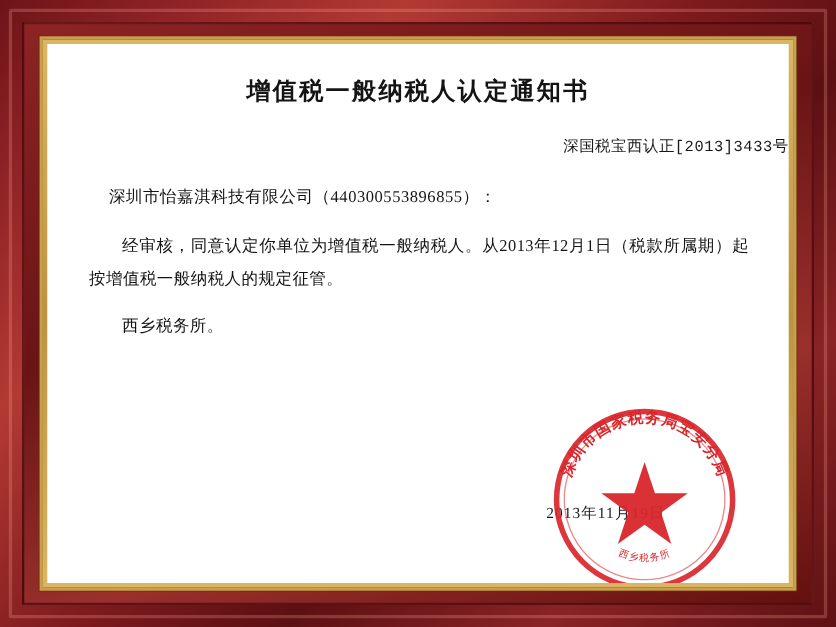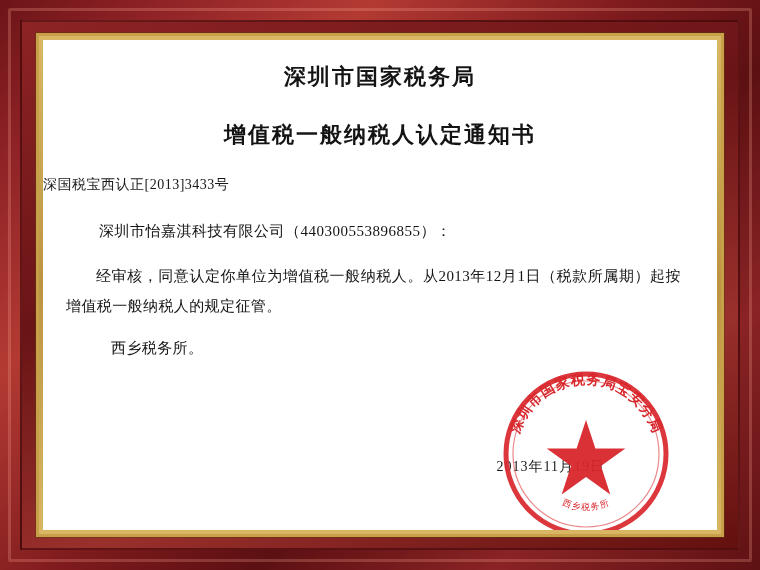--- a/index.html
+++ b/index.html
@@ -72,36 +72,37 @@
   }
   .doc-subtitle {
     text-align: center;
     font-size: 22px;
     font-weight: bold;
     letter-spacing: 2px;
     color: #141414;
     margin-top: 28px;
   }
   .doc-docnum {
-    text-align: left;
+    text-align: right;
     font-size: 14px;
     color: #181818;
     margin-top: 26px;
     letter-spacing: 0.5px;
+    font-family: Liberation Mono, monospace;
   }
   .doc-addressee {
     font-size: 15px;
     color: #141414;
     margin: 28px 12px 0 56px;
     letter-spacing: 0.5px;
   }
   .doc-body {
     font-size: 15px;
     color: #141414;
-    margin: 20px 36px 0 23px;
+    margin: 20px 36px 0 38px;
     line-height: 30px;
     text-indent: 30px;
     text-align: justify;
     letter-spacing: 0.4px;
   }
   .doc-closing {
     font-size: 15px;
     color: #141414;
     margin: 18px 0 0 38px;
     text-indent: 30px;
@@ -146,21 +147,20 @@
 <body>
 
 <div class="frame-outer">
   <div class="frame-bevel-hi"></div>
   <div class="frame-bevel-lo"></div>
   <div class="frame-gold"></div>
 </div>
 
 <div class="paper">
 
-  <div class="doc-title">深圳市国家税务局</div>
 
   <div class="doc-subtitle">增值税一般纳税人认定通知书</div>
 
   <div class="doc-docnum">深国税宝西认正[2013]3433号</div>
 
   <div class="doc-addressee">深圳市怡嘉淇科技有限公司（440300553896855）：</div>
 
   <div class="doc-body">经审核，同意认定你单位为增值税一般纳税人。从2013年12月1日（税款所属期）起按增值税一般纳税人的规定征管。</div>
 
   <div class="doc-closing">西乡税务所。</div>

